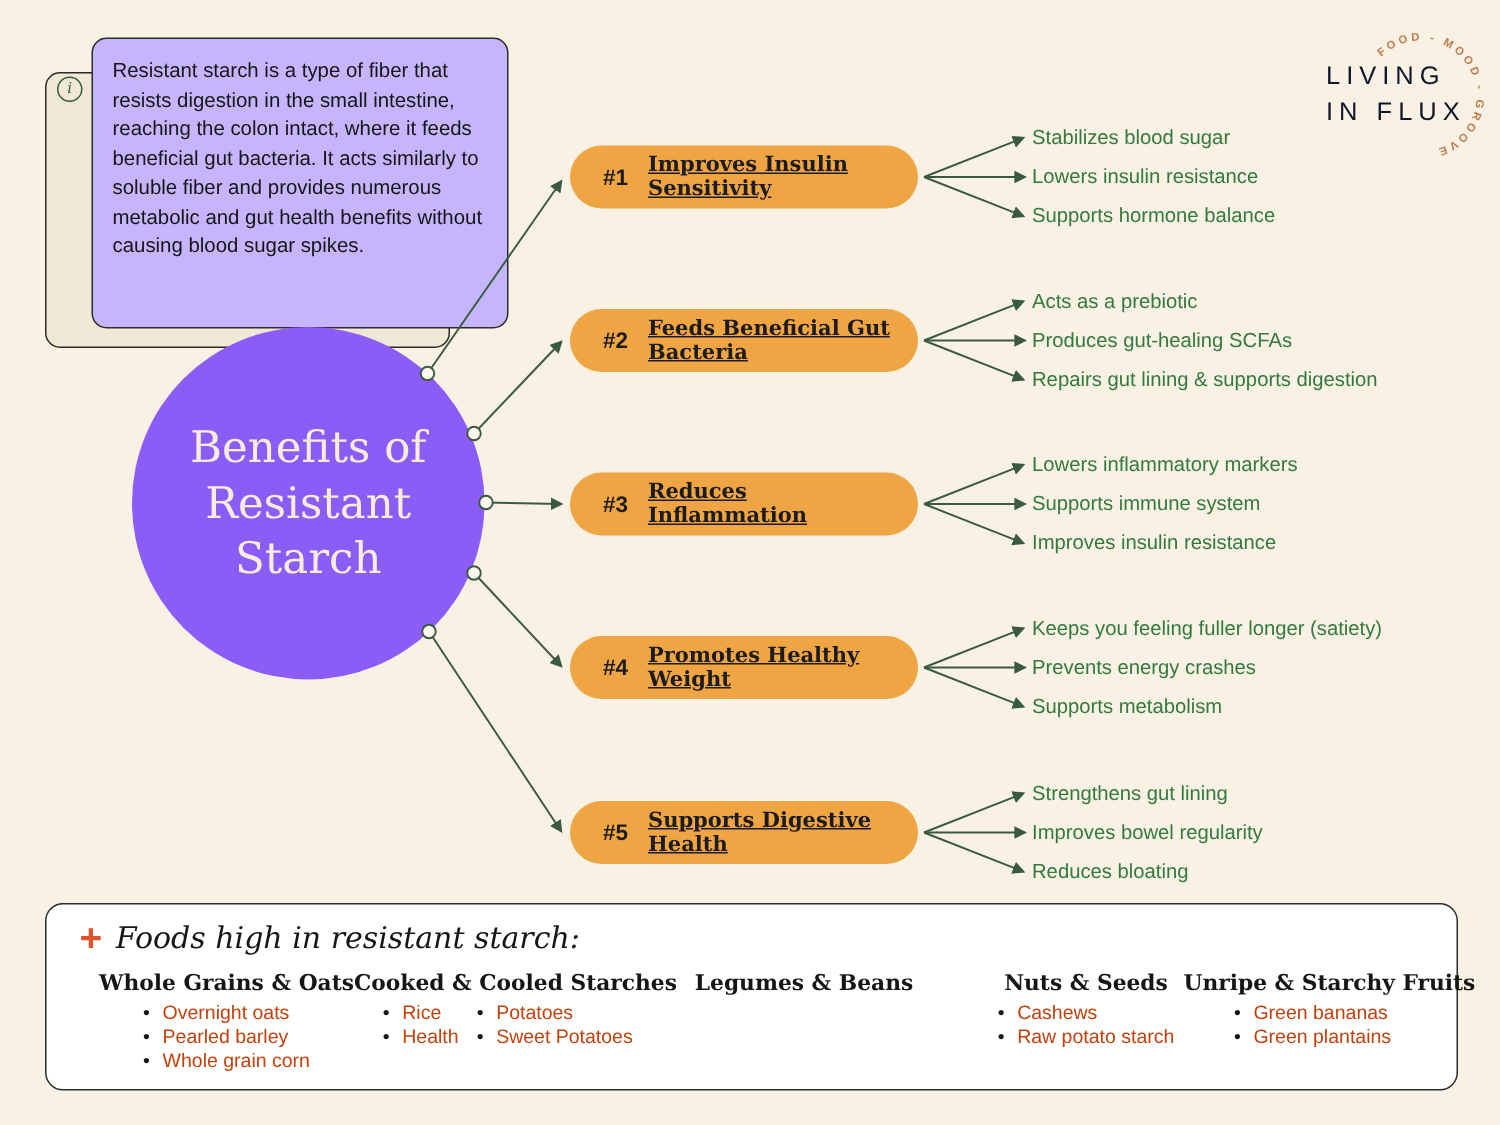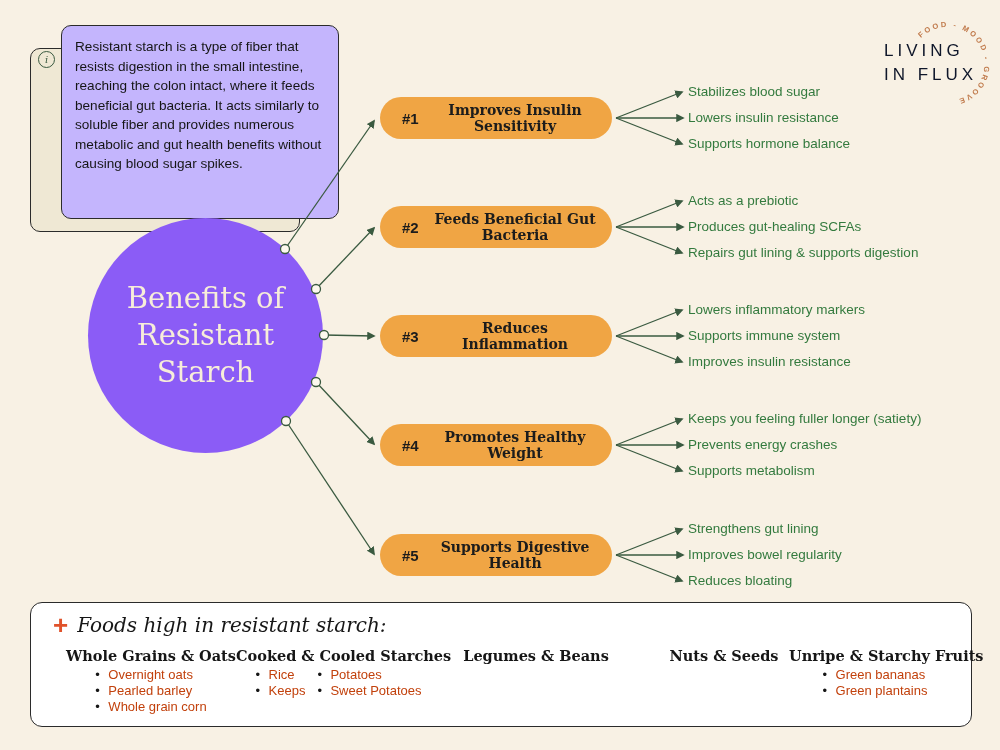--- a/index.html
+++ b/index.html
@@ -60,22 +60,22 @@
 
   
   .benefit-box{
     left:380px;width:232px;height:42px;border-radius:21px;
     background:#F0A544;display:flex;align-items:center;
   }
   .benefit-num{
     font-weight:bold;font-size:15px;color:#1c1c1c;margin-left:22px;width:30px;
   }
   .benefit-title{
-    flex:1;text-align:center;margin-right:14px;
-    font-family:"DejaVu Serif",serif;font-weight:bold;font-size:14px;color:#1c1c1c;
+    flex:1;margin-right:14px;
+    font-family:"DejaVu Serif",serif;font-weight:bold;font-size:14px;color:#1c1c1c;text-decoration:underline;
   }
 
   
   .points{
     left:688px;width:300px;display:flex;flex-direction:column;gap:8px;
   }
   .points .pt{
     height:18px;line-height:18px;font-size:13.5px;color:#337A3E;
   }
 
@@ -238,35 +238,41 @@
         <li>Whole grain corn</li>
       </ul>
     </div>
   </div>
 
   <div class="food-col" style="left:205px;width:205px">
     <div class="food-col-title">Cooked &amp; Cooled Starches</div>
     <div class="food-lists">
       <ul>
         <li>Rice</li>
-        <li>Keeps</li>
+        <li>Health</li>
       </ul>
       <ul>
         <li>Potatoes</li>
         <li>Sweet Potatoes</li>
       </ul>
     </div>
   </div>
 
   <div class="food-col" style="left:400px;width:210px">
     <div class="food-col-title">Legumes &amp; Beans</div>
   </div>
 
   <div class="food-col" style="left:618px;width:150px">
     <div class="food-col-title">Nuts &amp; Seeds</div>
+    <div class="food-lists">
+      <ul>
+        <li>Cashews</li>
+        <li>Raw potato starch</li>
+      </ul>
+    </div>
   </div>
 
   <div class="food-col" style="left:758px;width:172px">
     <div class="food-col-title">Unripe &amp; Starchy Fruits</div>
     <div class="food-lists">
       <ul>
         <li>Green bananas</li>
         <li>Green plantains</li>
       </ul>
     </div>

